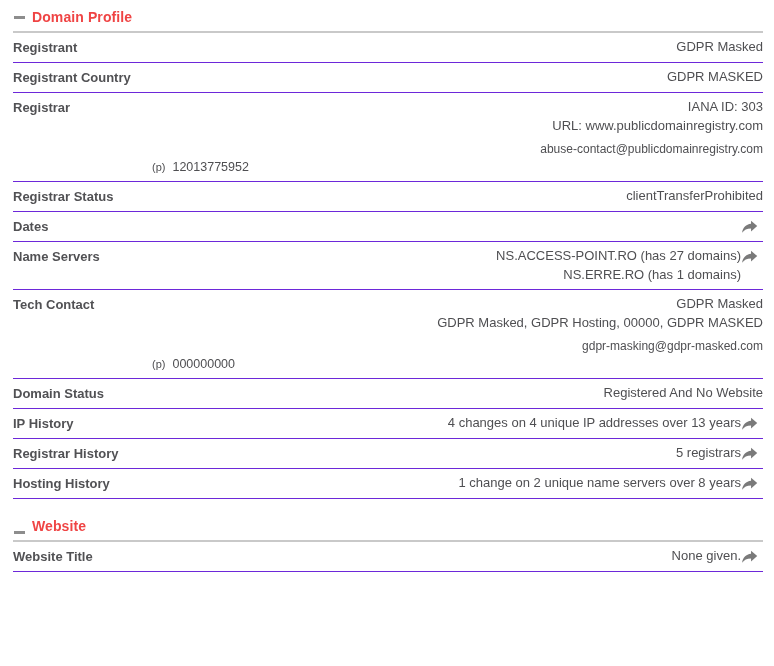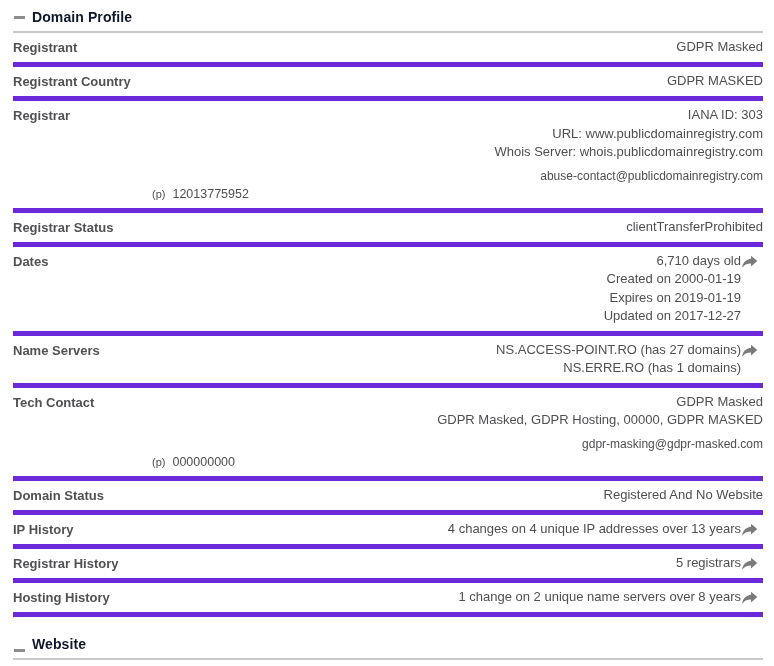--- a/index.html
+++ b/index.html
@@ -11,27 +11,27 @@
   }
   .section-header {
     display:flex; align-items:center;
     padding:9px 0 6px 1px;
     border-bottom:2px solid #c9c9c9;
     cursor:pointer;
   }
   .section-header.second { margin-top:10px;align-items:flex-end; }
   .minus-icon { width:11px; height:3px; background:#8d8d8d; flex:0 0 auto; }
   .section-title {
-    margin-left:7px; font-size:14px; font-weight:bold; color:#0f172a;
+    margin-left:7px; font-size:14px; font-weight:bold; color:#ef4444;
     letter-spacing:0.1px;
   }
   .row {
     display:flex; align-items:flex-start;
     padding:5px 0;
-    border-bottom:5px solid #6d28d9;
+    border-bottom:1px solid #6d28d9;
   }
   .row-label {
     flex:0 0 139px; font-size:13px; font-weight:bold;
     color:#515154; line-height:18px; padding-top:1px;
   }
   .row-value { flex:1 1 auto; font-size:13px; color:#4f4f52; line-height:18.5px;text-align:right; }
   .vline { white-space:nowrap; }
   .contact-block { margin-top:5px; }
   .contact-email { font-size:12px; line-height:18px; padding-left:3px;margin-left:39px; }
   .contact-phone { font-size:12.5px; line-height:18px; display:flex; align-items:baseline; }
@@ -64,46 +64,39 @@
     <div class="row-value">
       <div class="vline">GDPR MASKED</div>
     </div>
   </div>
 
   <div class="row">
     <div class="row-label">Registrar</div>
     <div class="row-value">
       <div class="vline">IANA ID: 303</div>
       <div class="vline">URL: www.publicdomainregistry.com</div>
-      <div class="vline">Whois Server: whois.publicdomainregistry.com</div>
       <div class="contact-block">
         <div class="contact-email">abuse-contact@publicdomainregistry.com</div>
         <div class="contact-phone">
           <span class="phone-prefix">(p)</span>
           <span>12013775952</span>
         </div>
       </div>
     </div>
   </div>
 
   <div class="row">
     <div class="row-label">Registrar Status</div>
     <div class="row-value">
       <div class="vline">clientTransferProhibited</div>
     </div>
   </div>
 
   <div class="row">
     <div class="row-label">Dates</div>
-    <div class="row-value">
-      <div class="vline">6,710 days old</div>
-      <div class="vline">Created on 2000-01-19</div>
-      <div class="vline">Expires on 2019-01-19</div>
-      <div class="vline">Updated on 2017-12-27</div>
-    </div>
     <span class="link-arrow">
       <svg width="17" height="15" viewBox="0 0 22 19">
           <path d="M13 6 V2 l8 7 -8 7 v-4 C7.5 12 4 13.8 1.5 17.5 2.2 11 6.5 6.8 13 6 Z" fill="#7a7a7a"></path>
         </svg>
     </span>
   </div>
 
   <div class="row">
     <div class="row-label">Name Servers</div>
     <div class="row-value">

